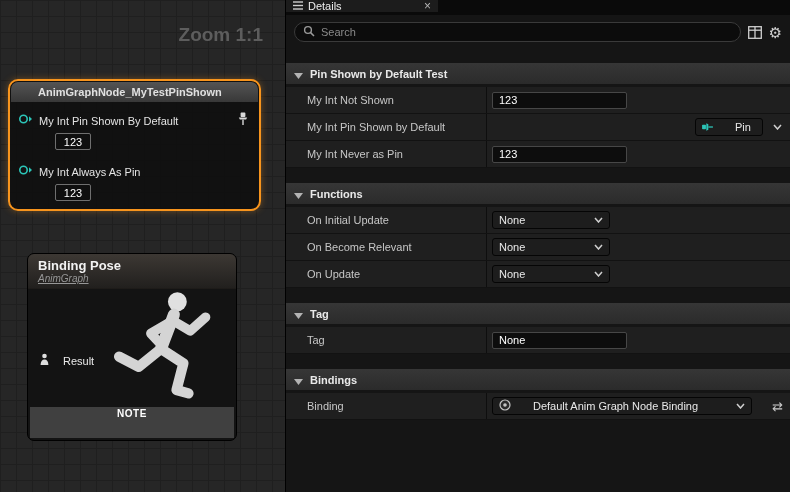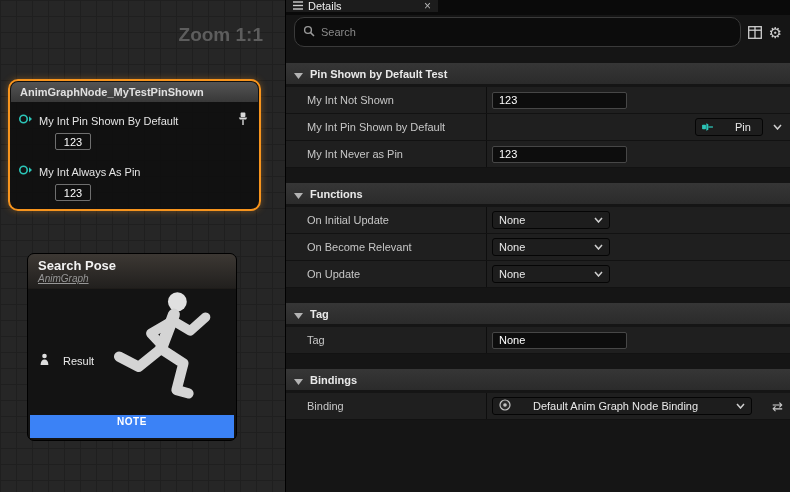--- a/index.html
+++ b/index.html
@@ -21,21 +21,21 @@
 
   .node1 {
     position:absolute; left:8px; top:79px; width:253px; height:132px;
     border:2px solid #F7941D; border-radius:10px;
     background:rgba(15,15,15,0.92);
     box-shadow:0 0 7px rgba(247,148,29,0.35);
   }
   .node1-inner { position:absolute; inset:1px; border-radius:7px; overflow:hidden; }
   .node1-header {
     height:20px; background:linear-gradient(180deg,#545454,#383838);
-    color:#e0e0e0; font-size:11px; font-weight:bold; line-height:20px; padding-left:9px;
+    color:#e0e0e0; font-size:11px; font-weight:bold; line-height:20px; padding-left:27px;
   }
   .pin-row { display:flex; align-items:center; padding:0 9px 0 7px; }
   .pin-row.first { margin-top:10px; }
   .pin-row.second { margin-top:13px; }
   .pin-row .plabel { color:#e4e4e4; font-size:11px; margin-left:6px; }
   .pin-row .spacer { flex:1; }
   .graph-int {
     display:block; width:36px; height:17px; margin:3px 0 0 44px;
     background:#0f0f0f; border:1px solid #6f6f6f; border-radius:2px;
     color:#fff; font-size:11px; text-align:center; font-family:inherit; outline:none;
@@ -51,36 +51,36 @@
     border-bottom:1px solid rgba(0,0,0,0.5); position:relative; z-index:2;
   }
   .node2-title { color:#f2f2f2; font-size:13px; font-weight:bold; }
   .node2-subtitle { color:#979797; font-size:10px; font-style:italic;text-decoration:underline; }
   .mannequin { position:absolute; right:0; top:28px; z-index:1; }
   .result-row {
     position:absolute; left:10px; top:99px; z-index:3;
     display:flex; align-items:center; gap:12px; color:#eaeaea; font-size:11px;
   }
   .note-bar {
-    position:absolute; left:2px; right:2px; bottom:2px; height:23px; z-index:3;
-    background:#3b82f6; color:#fff; font-size:10px; font-weight:bold;
+    position:absolute; left:2px; right:2px; bottom:2px; height:31px; z-index:3;
+    background:#404040; color:#fff; font-size:10px; font-weight:bold;
     text-align:center; line-height:13px; letter-spacing:0.5px;
   }
 
   
   .details { position:absolute; left:285px; top:0; width:505px; height:492px; background:#151515; border-left:1px solid #000; }
   .tabbar { height:15px; background:#0a0a0a; display:flex; align-items:flex-start; }
   .tab { display:flex; align-items:center; gap:5px; padding:0 7px; font-size:11px; }
   .tab.active { background:#1c1c1c; color:#ededed; width:152px; }
   .tab.active .closex { margin-left:auto; color:#b5b5b5; font-size:12px; line-height:1; }
   .tab.inactive { color:#bdbdbd; margin-left:14px; }
 
   .searchrow { display:flex; align-items:center; gap:7px; padding:7px 8px 6px 8px; height:33px; }
   .searchbox {
-    flex:1; height:30px; background:#0c0c0c; border:1px solid #3a3a3a; border-radius:10px;
+    flex:1; height:20px; background:#0c0c0c; border:1px solid #3a3a3a; border-radius:10px;
     display:flex; align-items:center; gap:6px; padding:0 8px;
   }
   .searchbox input { flex:1; background:transparent; border:none; outline:none; color:#ddd; font-size:11px; font-family:inherit; }
   .searchbox input::placeholder { color:#8a8a8a; }
   .icon-btn { color:#cfcfcf; display:flex; align-items:center; }
   .gear-glyph { font-size:15px; line-height:1; }
 
   .section-header {
     height:21px; margin-top:15px; background:linear-gradient(180deg,#363636,#2b2b2b);
     display:flex; align-items:center; gap:7px; padding-left:8px;
@@ -145,21 +145,21 @@
           </svg>
         </span>
         <span class="plabel">My Int Always As Pin</span>
       </div>
       <input class="graph-int" value="123" style="">
     </div>
   </div>
 
   <div class="node2">
     <div class="node2-header">
-      <div class="node2-title">Search Pose</div>
+      <div class="node2-title">Binding Pose</div>
       <div class="node2-subtitle">AnimGraph</div>
     </div>
 
     <div class="mannequin">
       <svg width="155" height="150" viewBox="0 0 150 175">
         <circle cx="97" cy="23" r="11" fill="#e0e0e0"></circle>
         <g stroke="#d4d4d4" stroke-linecap="round" stroke-linejoin="round" fill="none">
           <path d="M93 38 C88 52 83 64 78 78" stroke-width="14"></path>
           <path d="M90 44 L112 57 L130 41" stroke-width="11"></path>
           <path d="M88 47 L66 60 L78 73" stroke-width="11"></path>

